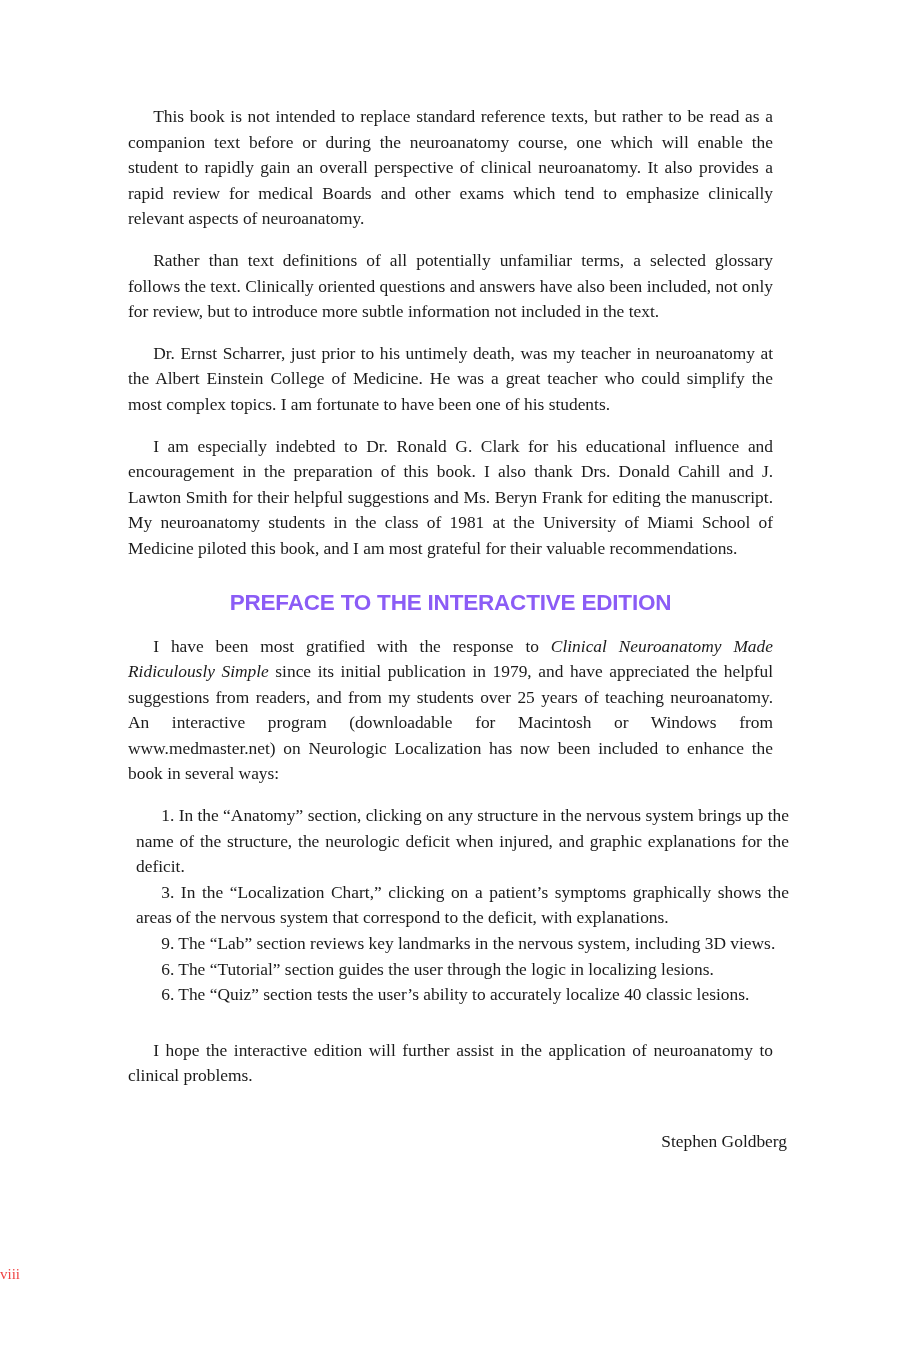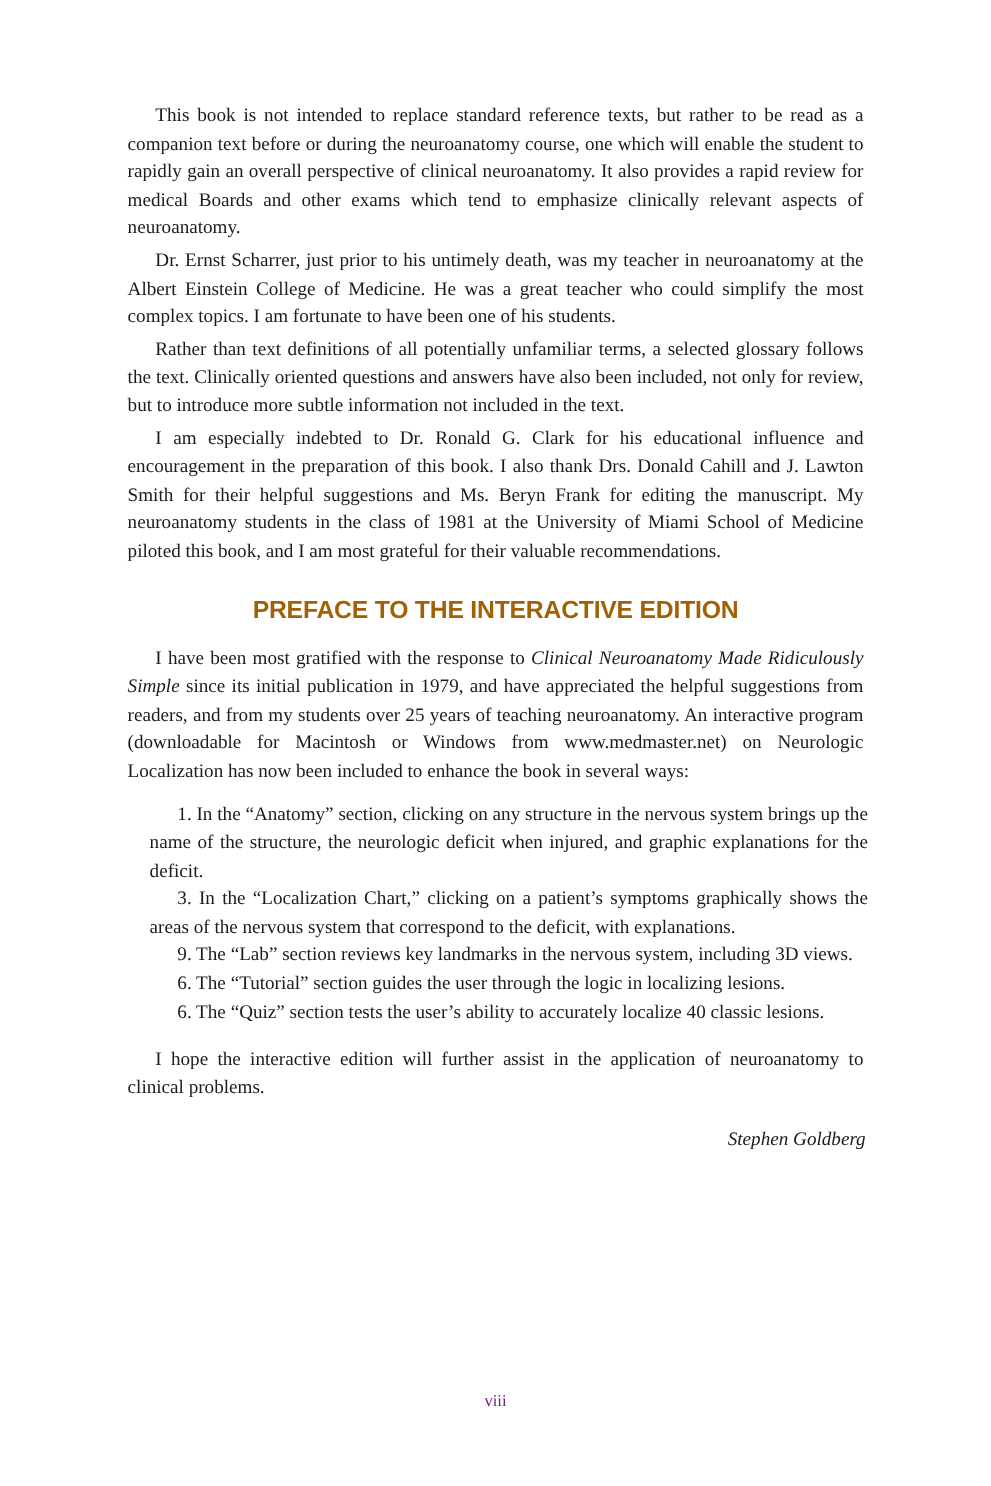--- a/index.html
+++ b/index.html
@@ -21,28 +21,28 @@
     padding: 88px 112px 0 112px;
   }
   .body-text {
     font-size: 17.4px;
     line-height: 25.6px;
     text-align: justify;
     text-justify: inter-word;
     color: #1b1b1b;
   }
   p {
-    margin: 4px;
+    margin: 16px;
   }
   p.indent {
     text-indent: 1.45em;
   }
   .section-title {
     text-align: center;
-    color: #a16207;
+    color: #8b5cf6;
     font-family: "Liberation Sans", sans-serif;
     font-weight: bold;
     font-size: 22.5px;
     letter-spacing: -0.2px;
     margin: 28px 0 18px 0;
   }
   .italic {
     font-style: italic;
   }
   .list-block {
@@ -50,44 +50,43 @@
     margin-left: 24px;
   }
   .list-block p {
     margin: 0;
   }
   .gap-sm {
     height: 14px;
   }
   .signature {
     text-align: right;
-    font-style: italic;
     font-size: 17.4px;
-    margin-top: 24px;
+    margin-top: 42px;
     padding-right: 2px;
   }
   .folio {
     position: absolute;
     left: 0;
     right: 0;
     bottom: 68px;
-    text-align: center;
+    text-align: left;
     font-size: 15px;
-    color: #701a75;
+    color: #ef4444;
   }
 </style>
 </head>
 <body>
 
 <div class="page">
 
   <div class="body-text">
     <p class="indent">This book is not intended to replace standard reference texts, but rather to be read as a companion text before or during the neuroanatomy course, one which will enable the student to rapidly gain an overall perspective of clinical neuroanatomy. It also provides a rapid review for medical Boards and other exams which tend to emphasize clinically relevant aspects of neuroanatomy.</p>
+    <p class="indent">Rather than text definitions of all potentially unfamiliar terms, a selected glossary follows the text. Clinically oriented questions and answers have also been included, not only for review, but to introduce more subtle information not included in the text.</p>
     <p class="indent">Dr. Ernst Scharrer, just prior to his untimely death, was my teacher in neuroanatomy at the Albert Einstein College of Medicine. He was a great teacher who could simplify the most complex topics. I am fortunate to have been one of his students.</p>
-    <p class="indent">Rather than text definitions of all potentially unfamiliar terms, a selected glossary follows the text. Clinically oriented questions and answers have also been included, not only for review, but to introduce more subtle information not included in the text.</p>
     <p class="indent">I am especially indebted to Dr. Ronald G. Clark for his educational influence and encouragement in the preparation of this book. I also thank Drs. Donald Cahill and J. Lawton Smith for their helpful suggestions and Ms. Beryn Frank for editing the manuscript. My neuroanatomy students in the class of 1981 at the University of Miami School of Medicine piloted this book, and I am most grateful for their valuable recommendations.</p>
   </div>
 
   <h2 class="section-title">PREFACE TO THE INTERACTIVE EDITION</h2>
 
   <div class="body-text">
     <p class="indent"><span>I have been most gratified with the response to </span><span class="italic">Clinical Neuroanatomy Made Ridiculously Simple</span><span> since its initial publication in 1979, and have appreciated the helpful suggestions from readers, and from my students over 25 years of teaching neuroanatomy. An interactive program (downloadable for Macintosh or Windows from www.medmaster.net) on Neurologic Localization has now been included to enhance the book in several ways:</span></p>
   </div>
 
   <div class="body-text list-block">

